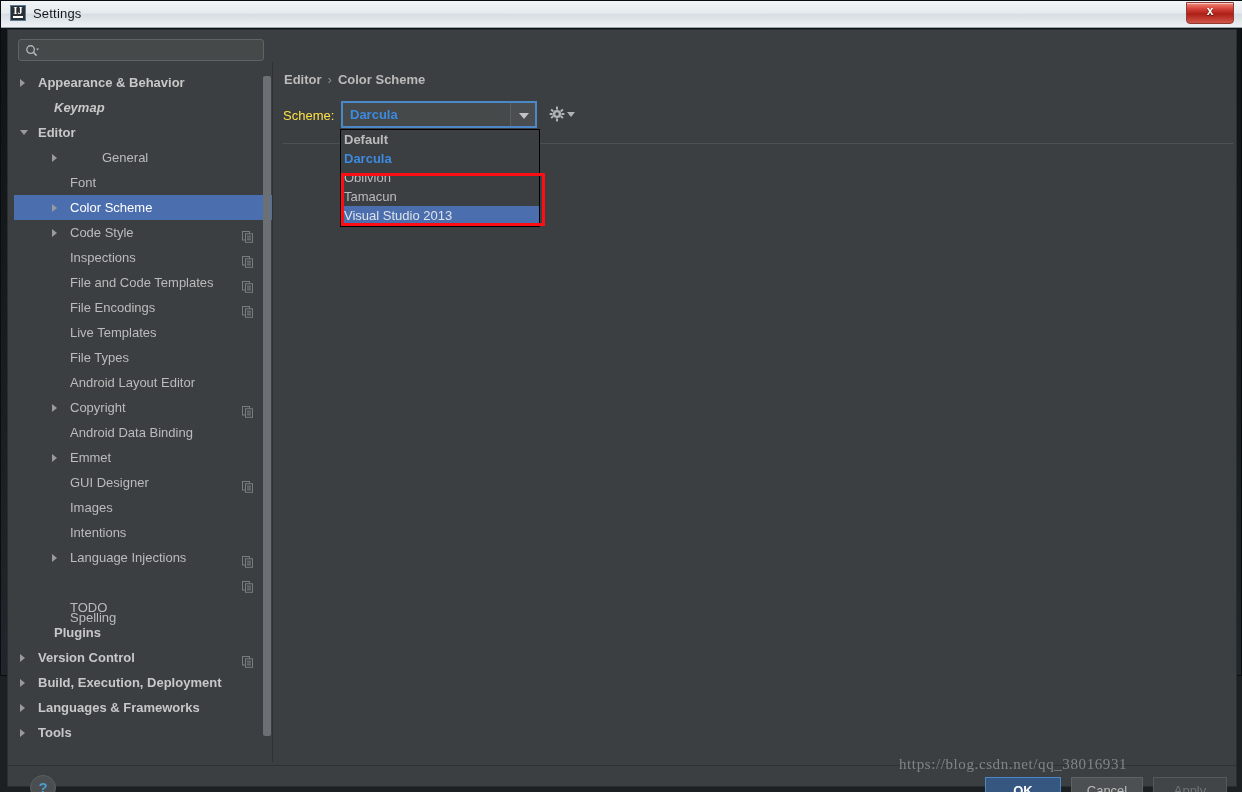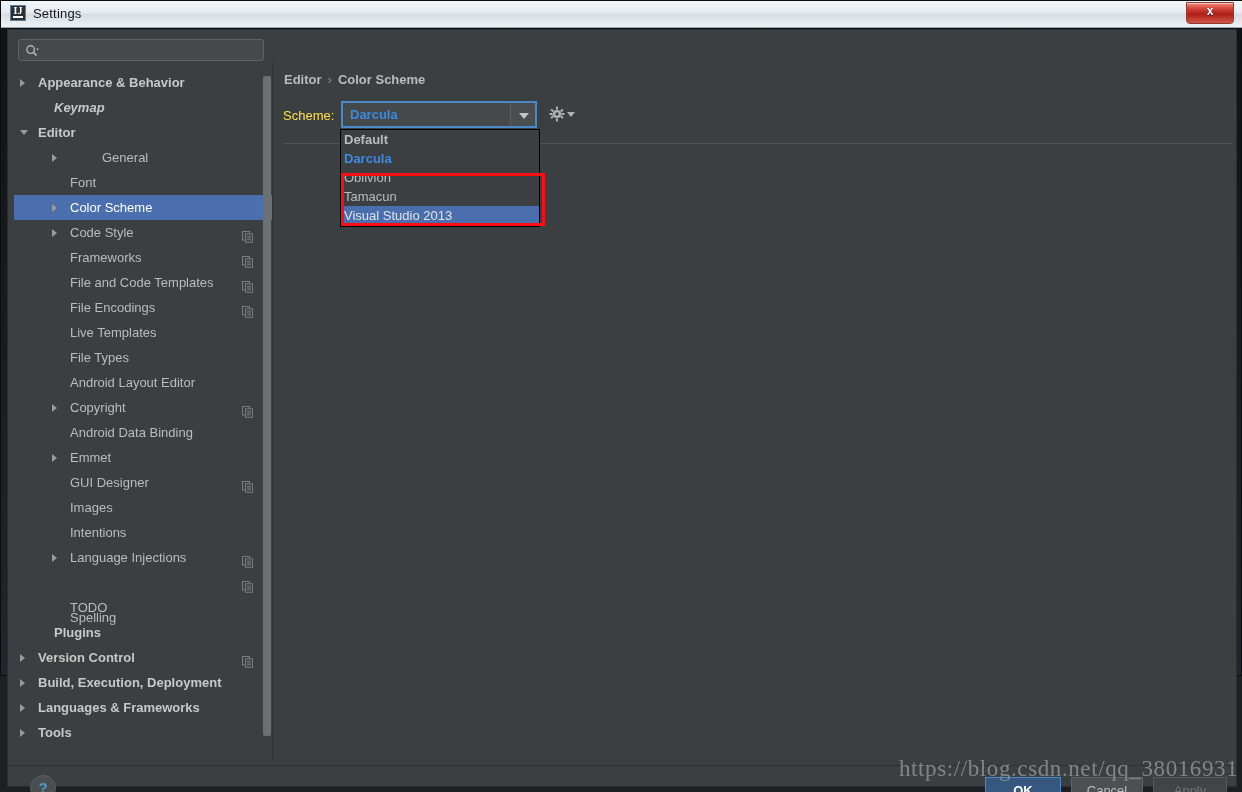--- a/index.html
+++ b/index.html
@@ -131,21 +131,21 @@
     position:absolute;top:747px;height:28px;font-size:13px;box-sizing:border-box;cursor:pointer;
     border:1px solid #5e6264;background:#4c5052;color:#bbbbbb;text-align:center;line-height:26px;
   }
   .btn.primary{background:#365880;border-color:#4a88c7;color:#ffffff;font-weight:bold;}
   .btn.disabled{color:#6f7477;border-color:#55595b;background:#414547;cursor:default;}
   #ok-button{left:977px;width:76px;}
   #cancel-button{left:1063px;width:72px;}
   #apply-button{left:1145px;width:74px;}
   .watermark{
     position:absolute;left:898px;top:755px;
-    font-family:"Liberation Serif", serif;font-size:23px;color:#8d9296;
+    font-family:"Liberation Serif", serif;font-size:15px;color:#8d9296;
     letter-spacing:.6px;opacity:.85;white-space:nowrap;z-index:40;pointer-events:none;text-align:right;
   }
 </style>
 </head>
 <body>
 
 <div class="window">
 
   <div class="titlebar">
     <div class="tb-left">
@@ -197,21 +197,21 @@
           <span class="tree-label" style="left: 56px;">Code Style</span>
           <span class="scope-icon"><svg width="12" height="12" viewBox="0 0 12 12">
               <rect x="0.5" y="0.5" width="7" height="8.5" fill="none" stroke="#9a9ea1"></rect>
               <rect x="3.5" y="2.8" width="7" height="8.5" fill="#3c3f41" stroke="#9a9ea1"></rect>
               <line x1="5" y1="5.2" x2="9" y2="5.2" stroke="#9a9ea1"></line>
               <line x1="5" y1="7" x2="9" y2="7" stroke="#9a9ea1"></line>
               <line x1="5" y1="8.8" x2="9" y2="8.8" stroke="#9a9ea1"></line>
             </svg></span>
         </div>
         <div class="tree-row">
-          <span class="tree-label" style="left: 56px;">Frameworks</span>
+          <span class="tree-label" style="left: 56px;">Inspections</span>
           <span class="scope-icon"><svg width="12" height="12" viewBox="0 0 12 12">
               <rect x="0.5" y="0.5" width="7" height="8.5" fill="none" stroke="#9a9ea1"></rect>
               <rect x="3.5" y="2.8" width="7" height="8.5" fill="#3c3f41" stroke="#9a9ea1"></rect>
               <line x1="5" y1="5.2" x2="9" y2="5.2" stroke="#9a9ea1"></line>
               <line x1="5" y1="7" x2="9" y2="7" stroke="#9a9ea1"></line>
               <line x1="5" y1="8.8" x2="9" y2="8.8" stroke="#9a9ea1"></line>
             </svg></span>
         </div>
         <div class="tree-row">
           <span class="tree-label" style="left: 56px;">File and Code Templates</span>

